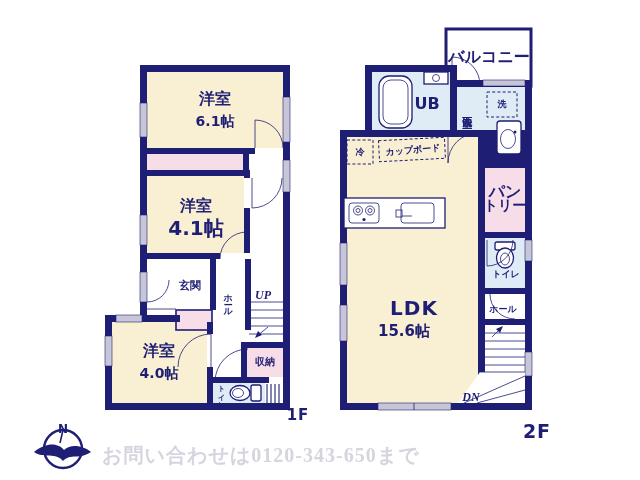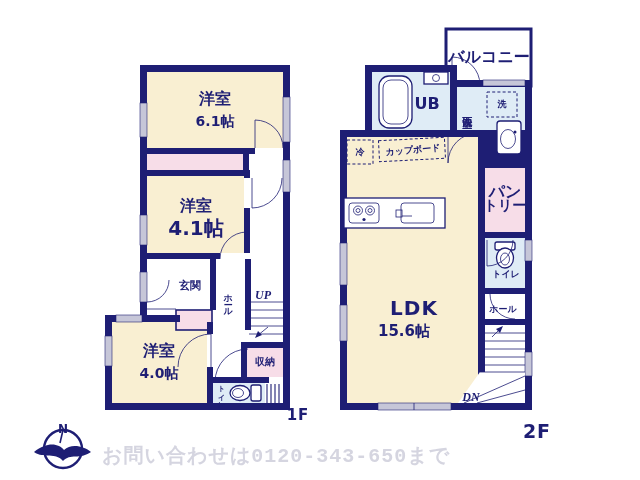--- a/index.html
+++ b/index.html
@@ -31,21 +31,21 @@
     color:var(--wall);font-weight:600;white-space:nowrap;line-height:1.15;
     font-family:"DejaVu Sans",sans-serif;text-align:center;
   }
   .v{writing-mode:vertical-rl;text-orientation:upright;letter-spacing:1px;}
   .stair-lbl{font-family:Liberation Serif, serif;font-style:italic;font-weight:700;}
   .floor-tag{font-weight:700;letter-spacing:1px;}
   .tilt{transform:translate(-50%,-50%) rotate(-5deg);}
   #footer-contact{
     position:absolute;left:102px;top:442px;
     color:var(--muted);font-size:20px;font-weight:700;letter-spacing:1px;
-    font-family:Liberation Mono, monospace;white-space:nowrap;
+    font-family:Liberation Serif, serif;white-space:nowrap;
   }
 </style>
 </head>
 <body>
 
 <div id="canvas">
 
   <svg id="plan-svg" width="640" height="480" viewBox="0 0 640 480">
 
     <g>

